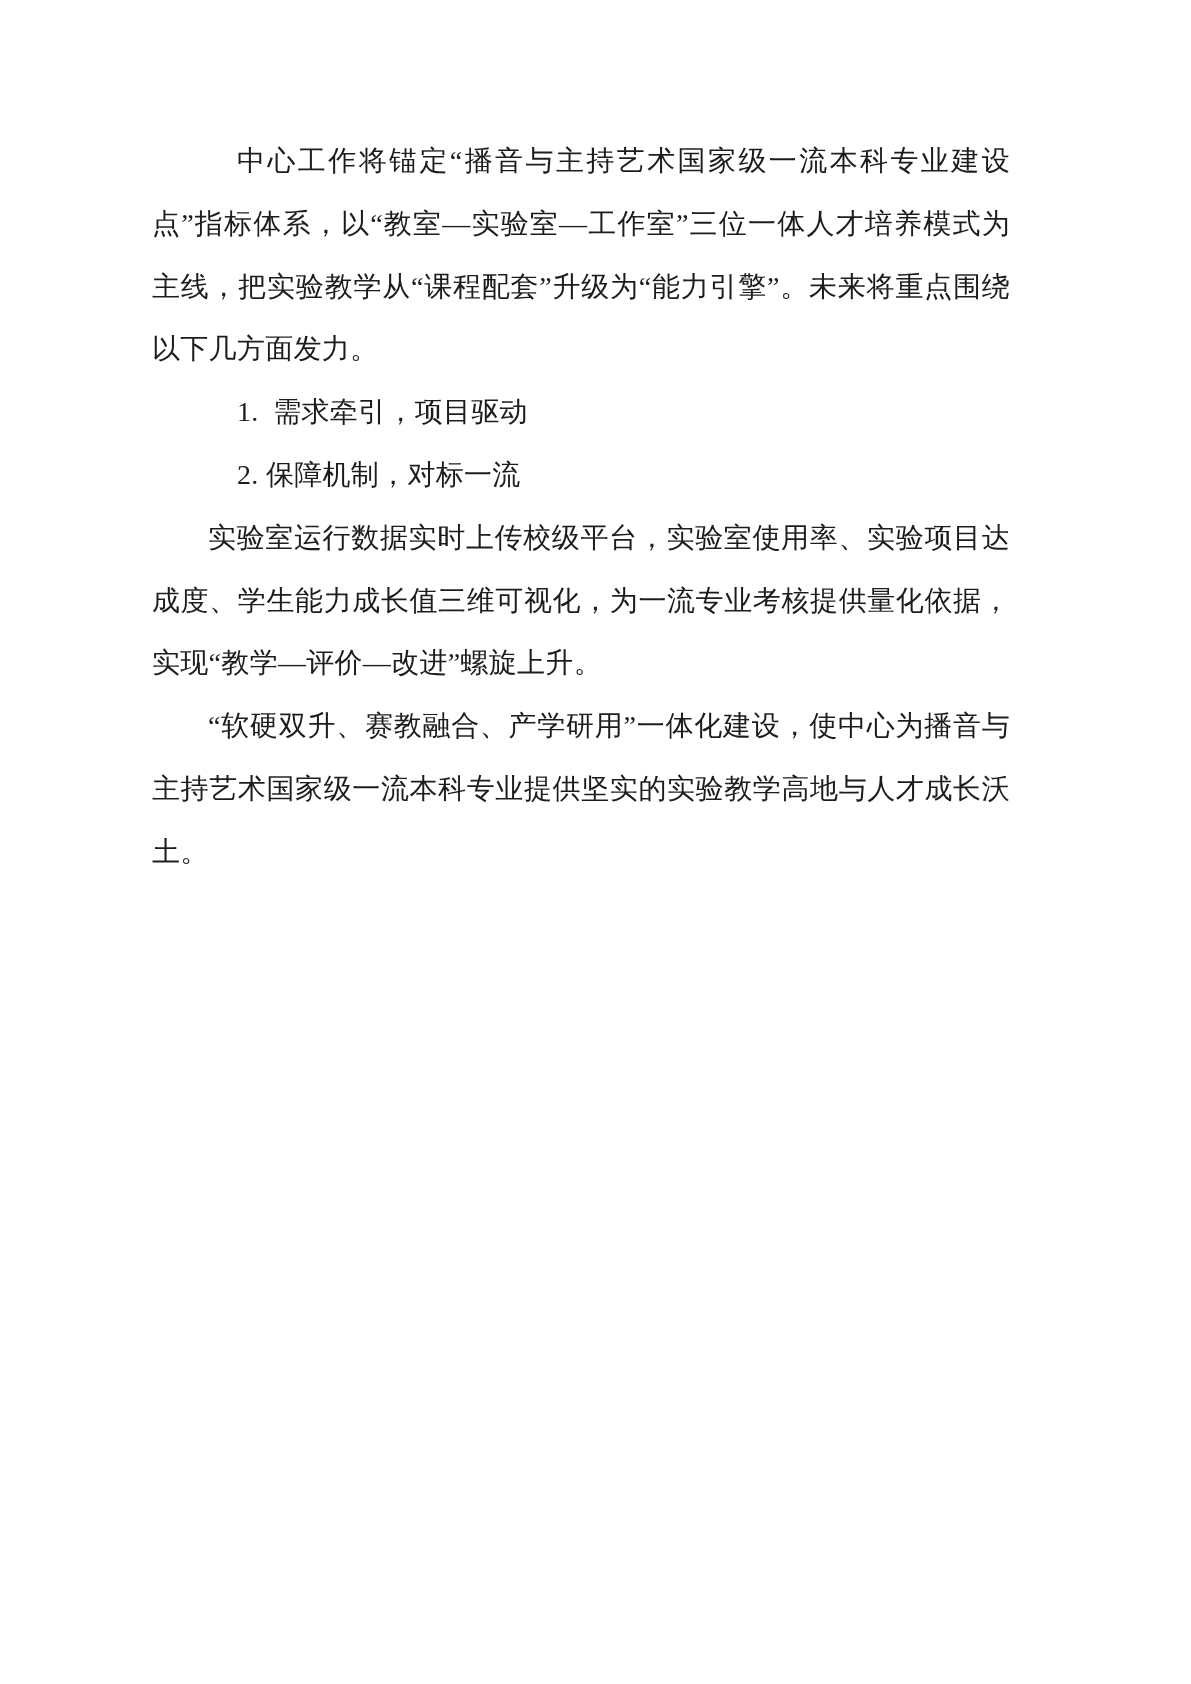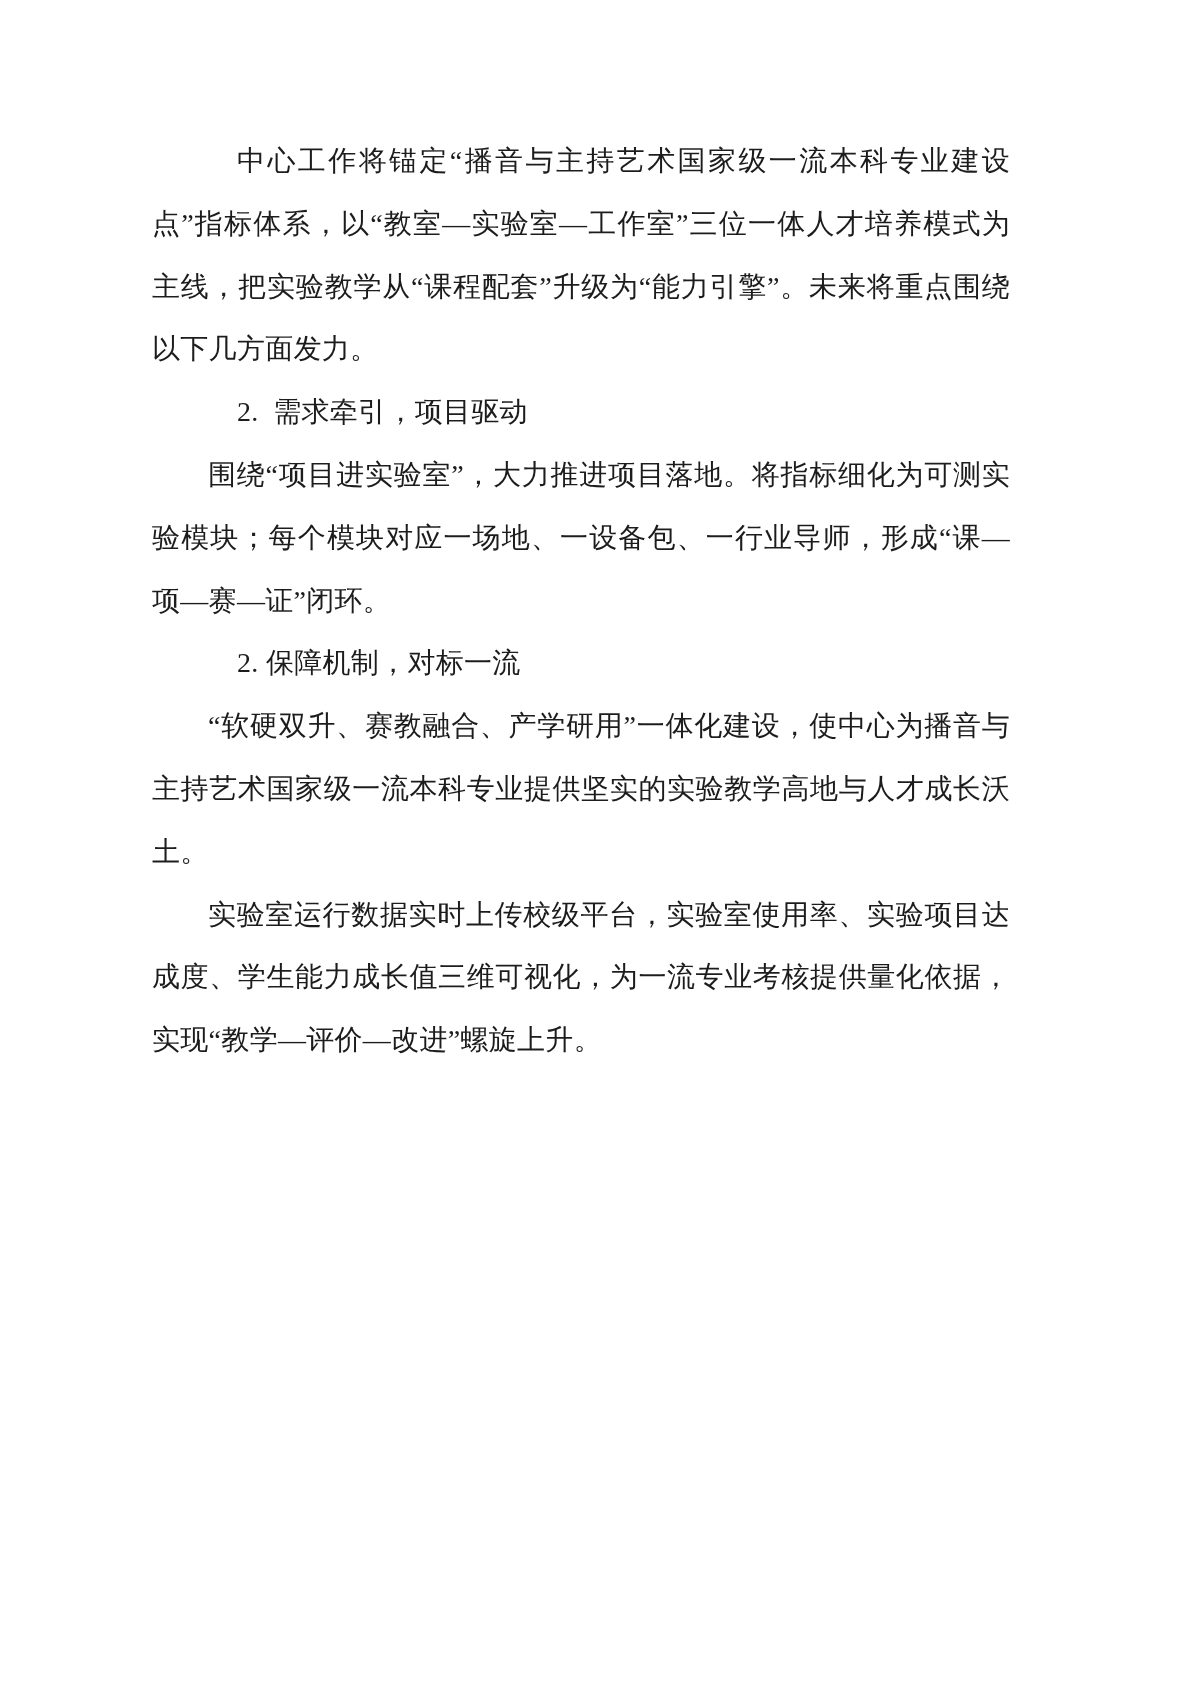--- a/index.html
+++ b/index.html
@@ -30,19 +30,18 @@
   }
   .indent-2 { text-indent: 56px; }
   .indent-3 { text-indent: 85px; font-family: Liberation Serif, serif; }
 </style>
 </head>
 <body>
 
 <div class="page">
   <div class="content">
     <p class="para indent-3">中心工作将锚定“播音与主持艺术国家级一流本科专业建设点”指标体系，以“教室—实验室—工作室”三位一体人才培养模式为主线，把实验教学从“课程配套”升级为“能力引擎”。未来将重点围绕以下几方面发力。</p>
-    <p class="para indent-3">2.  需求牵引，项目驱动</p>
-    <p class="para indent-2">围绕“项目进实验室”，大力推进项目落地。将指标细化为可测实验模块；每个模块对应一场地、一设备包、一行业导师，形成“课—项—赛—证”闭环。</p>
+    <p class="para indent-3">1.  需求牵引，项目驱动</p>
     <p class="para indent-3">2. 保障机制，对标一流</p>
+    <p class="para indent-2">实验室运行数据实时上传校级平台，实验室使用率、实验项目达成度、学生能力成长值三维可视化，为一流专业考核提供量化依据，实现“教学—评价—改进”螺旋上升。</p>
     <p class="para indent-2">“软硬双升、赛教融合、产学研用”一体化建设，使中心为播音与主持艺术国家级一流本科专业提供坚实的实验教学高地与人才成长沃土。</p>
-    <p class="para indent-2">实验室运行数据实时上传校级平台，实验室使用率、实验项目达成度、学生能力成长值三维可视化，为一流专业考核提供量化依据，实现“教学—评价—改进”螺旋上升。</p>
   </div>
 </div>
 
 </body></html>

